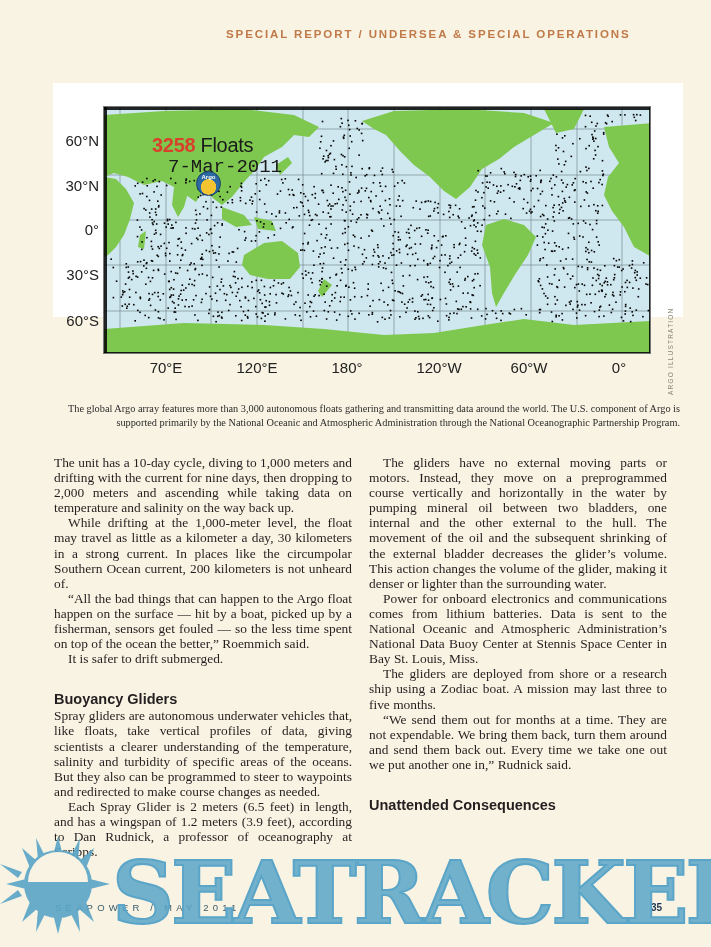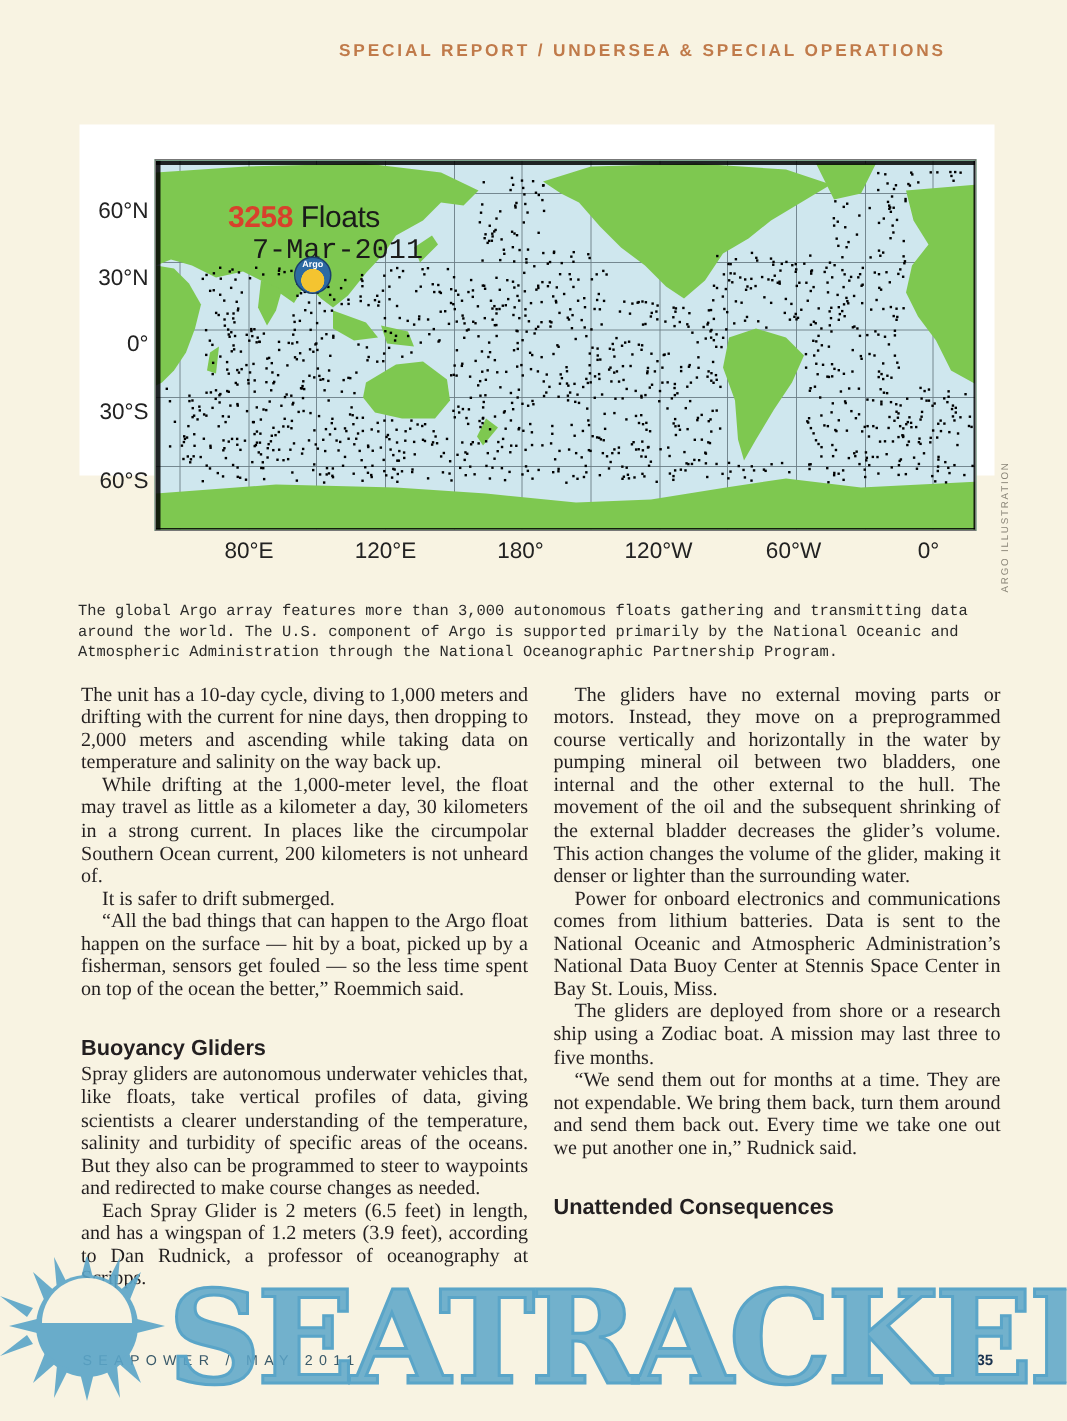--- a/index.html
+++ b/index.html
@@ -6,25 +6,25 @@
   body {
     width: 711px; height: 947px; background: #f8f3e2; position: relative; overflow: hidden;
     font-family: "Liberation Serif", serif; color: #231f20;
   }
   .running-head {
     position: absolute; top: 28px; left: 226px;
     font-family: "Liberation Sans", sans-serif; font-size: 11.5px; font-weight: bold;
     letter-spacing: 1.9px; color: #c07a4a; text-align: center;
   }
   .figure-panel {
-    position: absolute; left: 53px; top: 83px; width: 610px; height: 234px; background: #ffffff;
+    position: absolute; left: 53px; top: 83px; width: 610px; height: 234px; background: #ffffff; padding-left: 20px;
   }
   .map-frame {
     position: absolute; left: 50px; top: 23px; width: 548px; height: 248px;
-    border: 1px solid #777; box-sizing: border-box; overflow: hidden; background: #86efac;
+    border: 1px solid #777; box-sizing: border-box; overflow: hidden; background: #bef264;
   }
   .map-frame svg { display: block; }
   .lat-label, .lon-label {
     position: absolute; font-family: "Liberation Sans", sans-serif; font-size: 15px; color: #222;
   }
   .lat-label { left: 6px; width: 40px; text-align: right; }
   .lon-label { top: 276px; transform: translateX(-50%); }
   .map-title {
     position: absolute; left: 98px; top: 50px; font-family: "Liberation Sans", sans-serif;
     font-size: 20px; color: #1a1a1a; white-space: nowrap; letter-spacing: -0.3px;
@@ -40,22 +40,22 @@
     border: 1.5px solid #1a3e6b; box-sizing: border-box;
     font-family: "Liberation Sans", sans-serif; font-size: 6px; color: #fff; text-align: center; line-height: 10px;
     font-weight: bold;
   }
   .credit {
     position: absolute; left: 667px; top: 395px; transform-origin: left top; transform: rotate(-90deg);
     font-family: "Liberation Sans", sans-serif; font-size: 6.5px; letter-spacing: 1.2px; color: #8a8578;
     white-space: nowrap;
   }
   .caption {
-    position: absolute; left: 52px; top: 402px; width: 612px;
-    font-family: Liberation Mono, monospace; font-size: 10.3px; line-height: 13.5px; color: #2b2b2b;
+    position: absolute; left: 68px; top: 402px; width: 612px;
+    font-family: Liberation Serif, serif; font-size: 10.3px; line-height: 13.5px; color: #2b2b2b; text-align: right;
   }
   .column {
     position: absolute; top: 455px; width: 298px;
     font-size: 13.4px; line-height: 15.1px; text-align: justify;
   }
   .col-left { left: 54px; }
   .col-right { left: 369px; }
   .column p { margin: 0; text-indent: 14px; }
   .column p.noindent { text-indent: 0; }
   .column h2 {
@@ -1555,37 +1555,37 @@
         <rect x="545" y="0" width="3" height="248" fill="#000" opacity="0.85"></rect>
       </g>
     </svg>
     <div class="map-title" style="left:48px;top:27px">
       <span class="count">3258</span><span> Floats</span>
     </div>
     <div class="map-date" style="left:64px;top:49px">7-Mar-2011</div>
     <div class="argo-logo" style="left:92px;top:64px">Argo</div>
   </div>
 
-  <div class="lon-label" style="left:113px">80°E</div>
+  <div class="lon-label" style="left:113px">70°E</div>
   <div class="lon-label" style="left:204px">120°E</div>
   <div class="lon-label" style="left:294px">180°</div>
   <div class="lon-label" style="left:386px">120°W</div>
   <div class="lon-label" style="left:476px">60°W</div>
   <div class="lon-label" style="left:566px">0°</div>
 </div>
 
 <div class="credit">ARGO ILLUSTRATION</div>
 
 <div class="caption">The global Argo array features more than 3,000 autonomous floats gathering and transmitting data around the world. The U.S. component of Argo is supported primarily by the National Oceanic and Atmospheric Administration through the National Oceanographic Partnership Program.</div>
 
 <div class="column col-left">
   <p class="noindent">The unit has a 10-day cycle, diving to 1,000 meters and drifting with the current for nine days, then dropping to 2,000 meters and ascending while taking data on temperature and salinity on the way back up.</p>
   <p>While drifting at the 1,000-meter level, the float may travel as little as a kilometer a day, 30 kilometers in a strong current. In places like the circumpolar Southern Ocean current, 200 kilometers is not unheard of.</p>
+  <p>“All the bad things that can happen to the Argo float happen on the surface — hit by a boat, picked up by a fisherman, sensors get fouled — so the less time spent on top of the ocean the better,” Roemmich said.</p>
   <p>It is safer to drift submerged.</p>
-  <p>“All the bad things that can happen to the Argo float happen on the surface — hit by a boat, picked up by a fisherman, sensors get fouled — so the less time spent on top of the ocean the better,” Roemmich said.</p>
   <h2>Buoyancy Gliders</h2>
   <p class="noindent">Spray gliders are autonomous underwater vehicles that, like floats, take vertical profiles of data, giving scientists a clearer understanding of the temperature, salinity and turbidity of specific areas of the oceans. But they also can be programmed to steer to waypoints and redirected to make course changes as needed.</p>
   <p>Each Spray Glider is 2 meters (6.5 feet) in length, and has a wingspan of 1.2 meters (3.9 feet), according to Dan Rudnick, a professor of oceanography at Scripps.</p>
 </div>
 
 <div class="column col-right">
   <p>The gliders have no external moving parts or motors. Instead, they move on a preprogrammed course vertically and horizontally in the water by pumping mineral oil between two bladders, one internal and the other external to the hull. The movement of the oil and the subsequent shrinking of the external bladder decreases the glider’s volume. This action changes the volume of the glider, making it denser or lighter than the surrounding water.</p>
   <p>Power for onboard electronics and communications comes from lithium batteries. Data is sent to the National Oceanic and Atmospheric Administration’s National Data Buoy Center at Stennis Space Center in Bay St. Louis, Miss.</p>
   <p>The gliders are deployed from shore or a research ship using a Zodiac boat. A mission may last three to five months.</p>
   <p>“We send them out for months at a time. They are not expendable. We bring them back, turn them around and send them back out. Every time we take one out we put another one in,” Rudnick said.</p>

